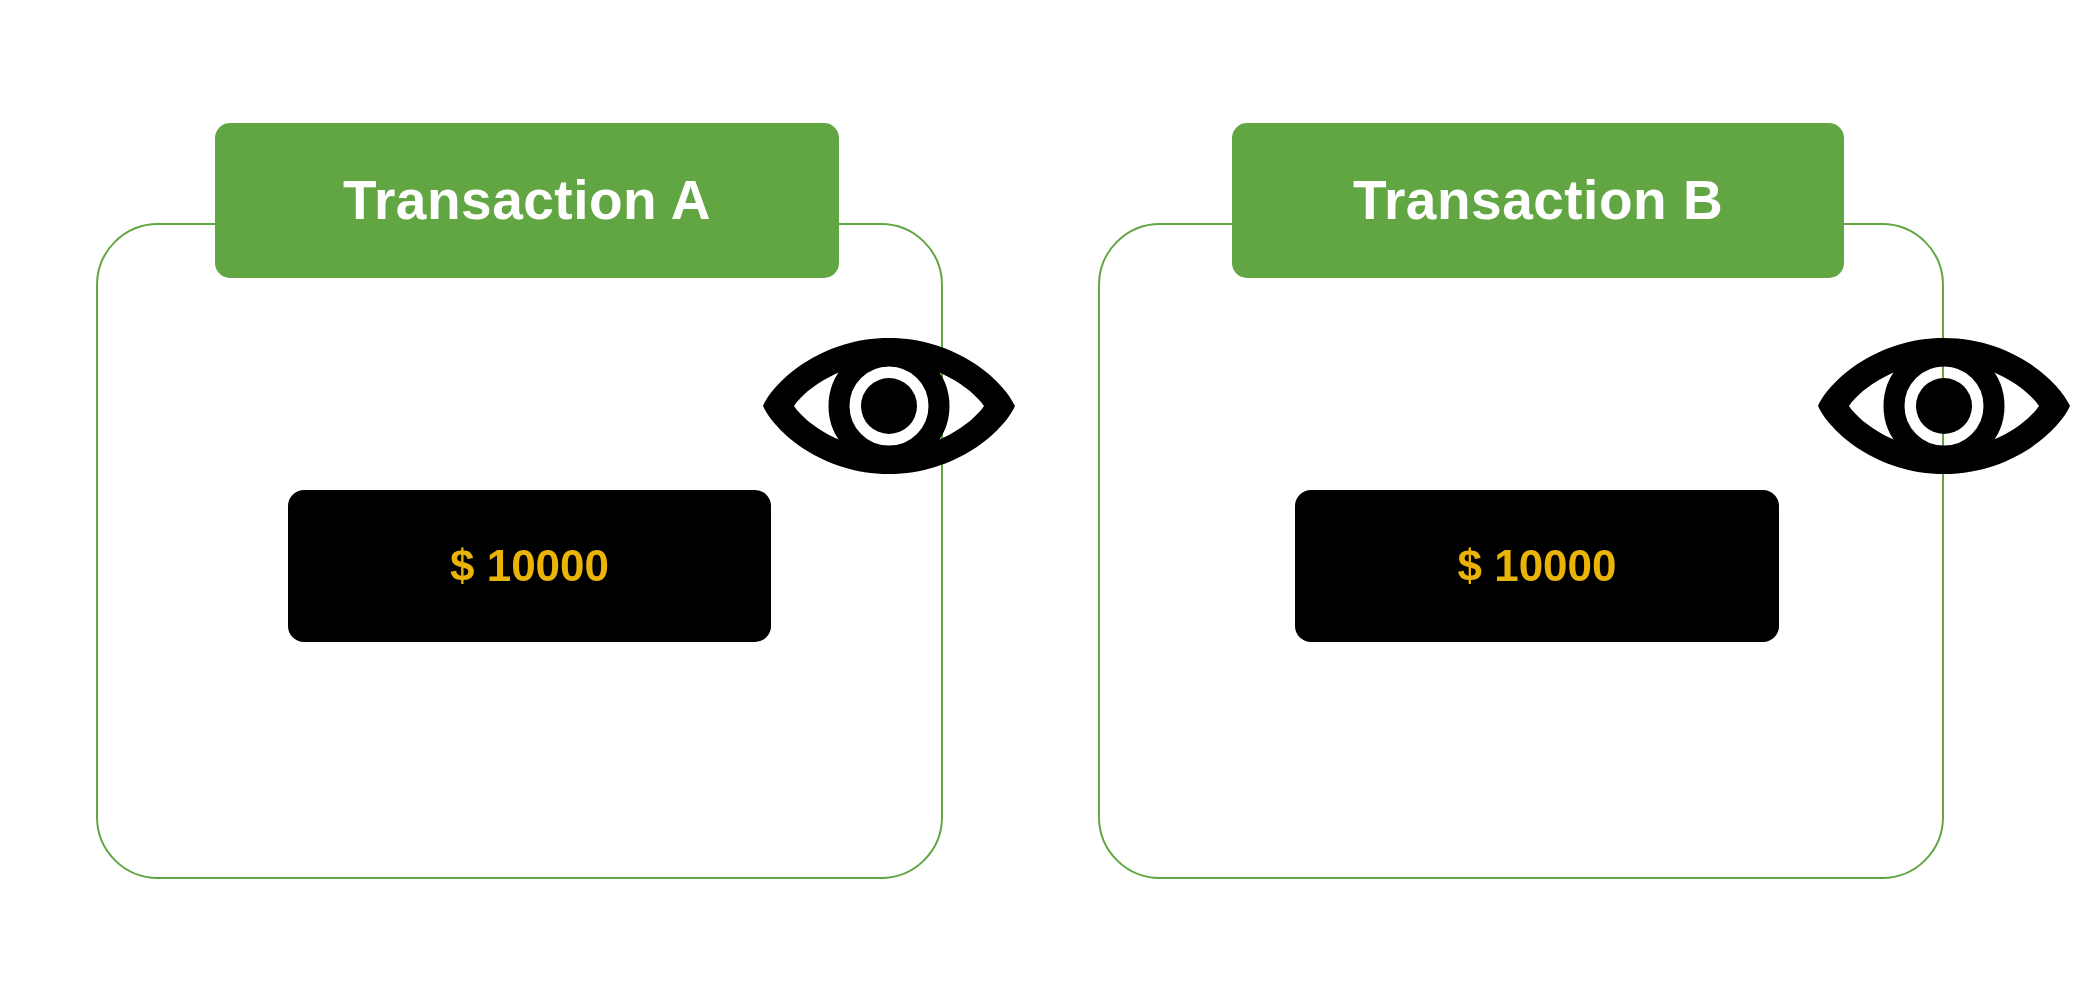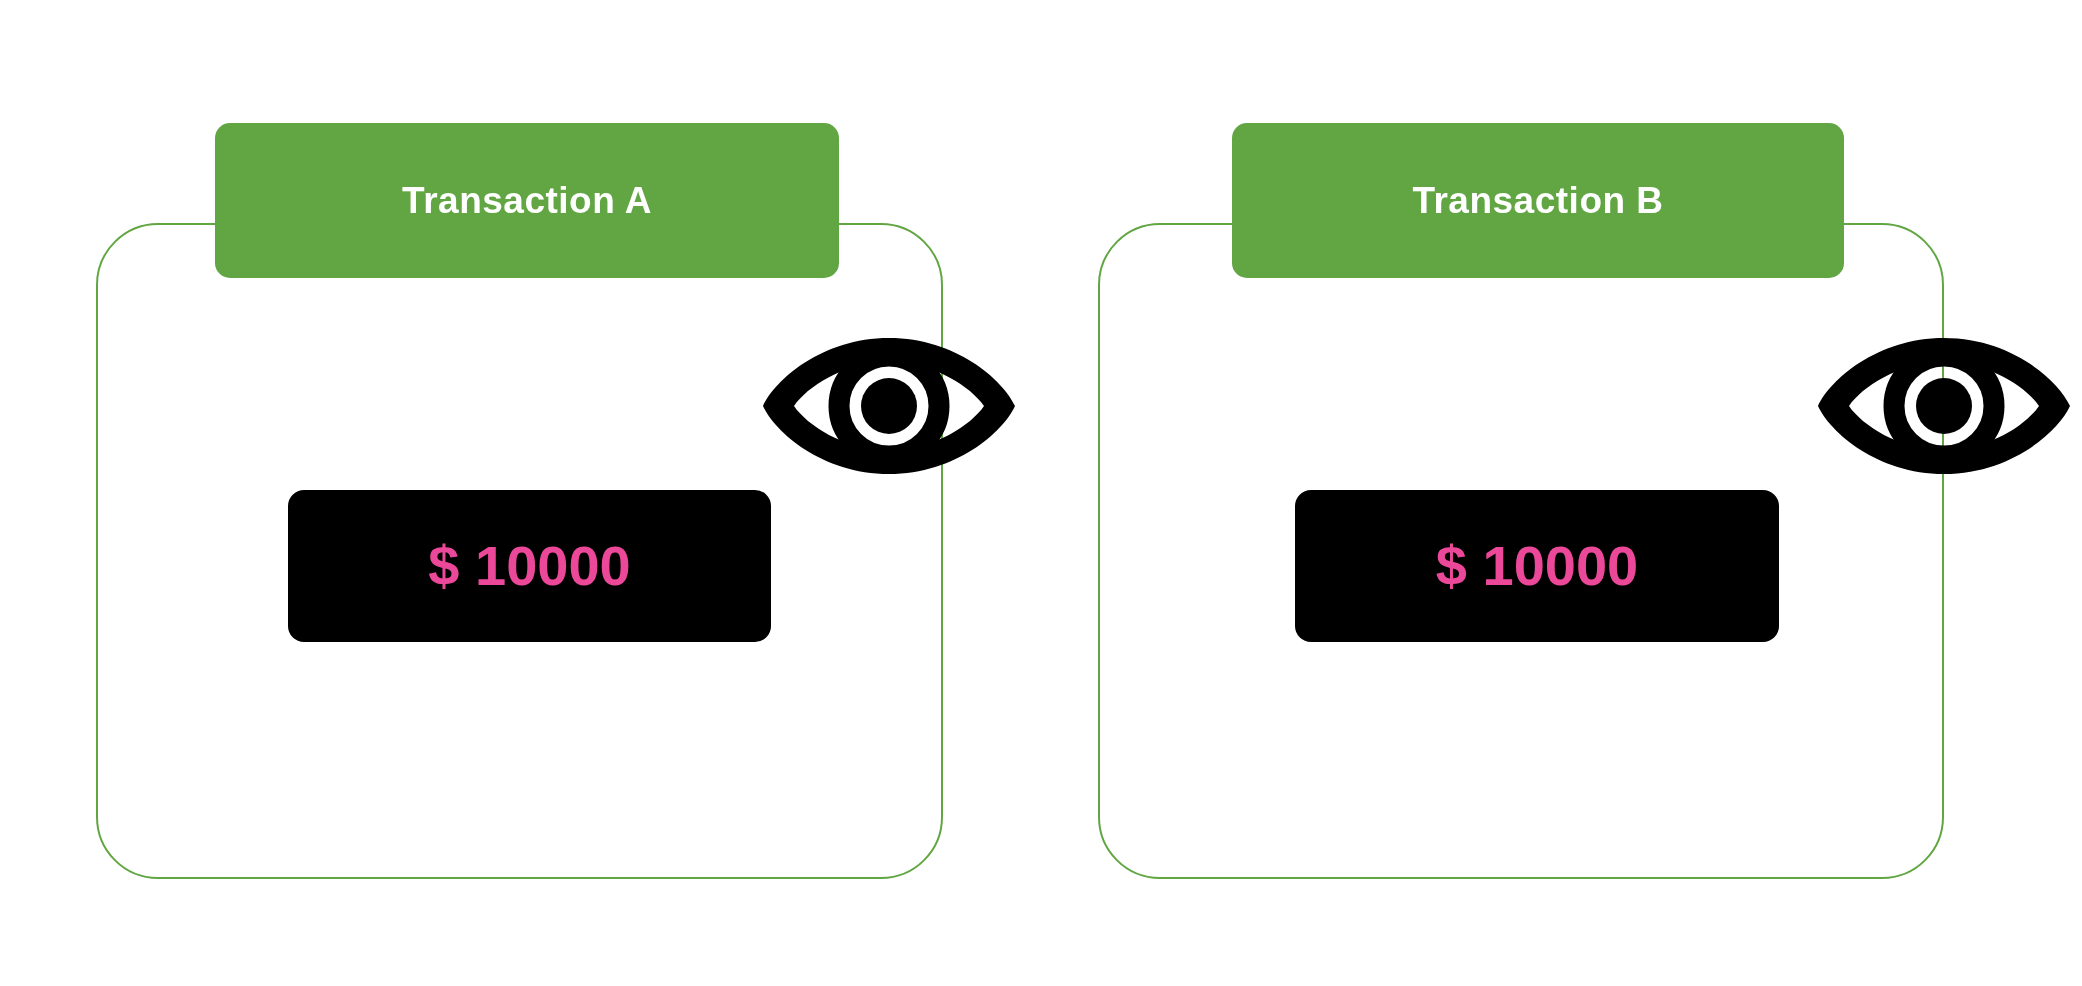--- a/index.html
+++ b/index.html
@@ -41,21 +41,21 @@
     display: flex;
     align-items: center;
     justify-content: center;
     z-index: 4;
   }
   .badge-a { left: 215px;  top: 123px; width: 624px; height: 155px; }
   .badge-b { left: 1232px; top: 123px; width: 612px; height: 155px; }
 
   .badge-label {
     color: #ffffff;
-    font-size: 37px;
+    font-size: 55px;
     font-weight: bold;
     letter-spacing: 0.5px;
     line-height: 1;
     white-space: nowrap;
     user-select: none;
   }
 
   
   .amount-pill {
     position: absolute;
@@ -64,22 +64,22 @@
     border-radius: 16px;
     display: flex;
     align-items: center;
     justify-content: center;
     z-index: 3;
   }
   .pill-a { left: 288px;  top: 490px; width: 483px; height: 152px; }
   .pill-b { left: 1295px; top: 490px; width: 484px; height: 152px; }
 
   .amount-label {
-    color: #ec4899;
-    font-size: 56px;
+    color: #eab308;
+    font-size: 44px;
     font-weight: bold;
     line-height: 1;
     white-space: nowrap;
     user-select: none;
   }
 
   
   .eye-icon {
     position: absolute;
     z-index: 5;

